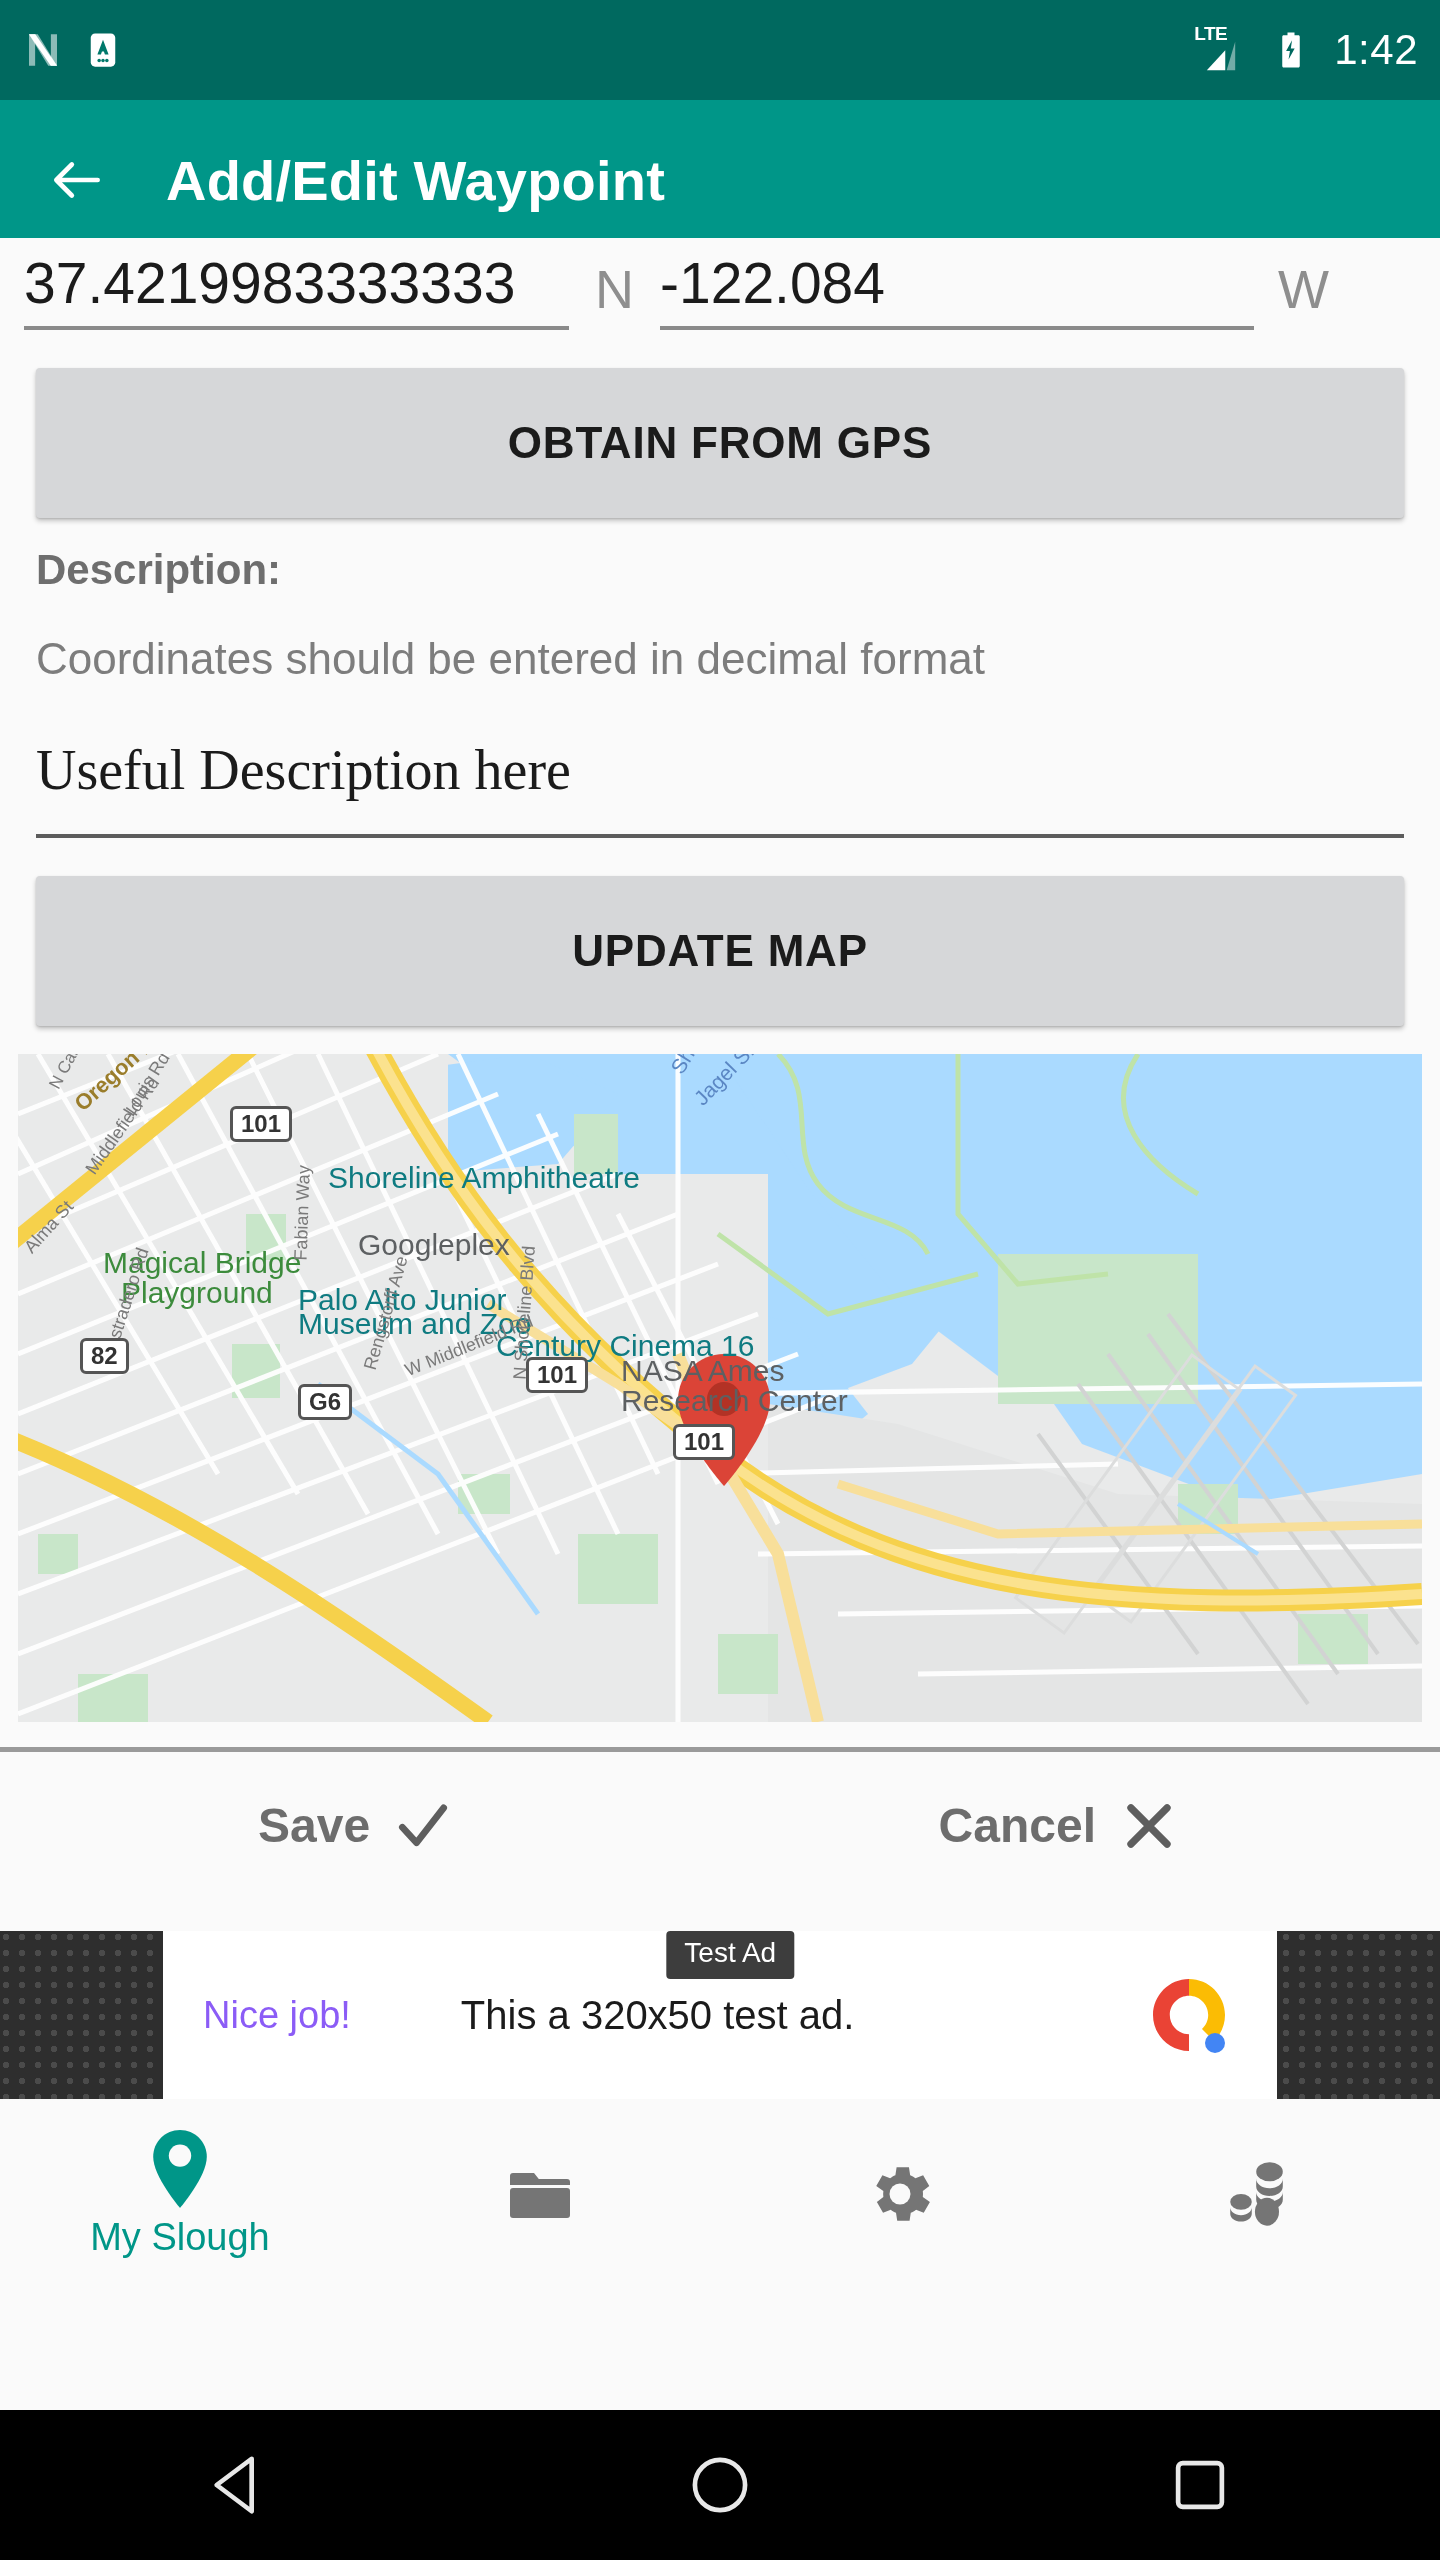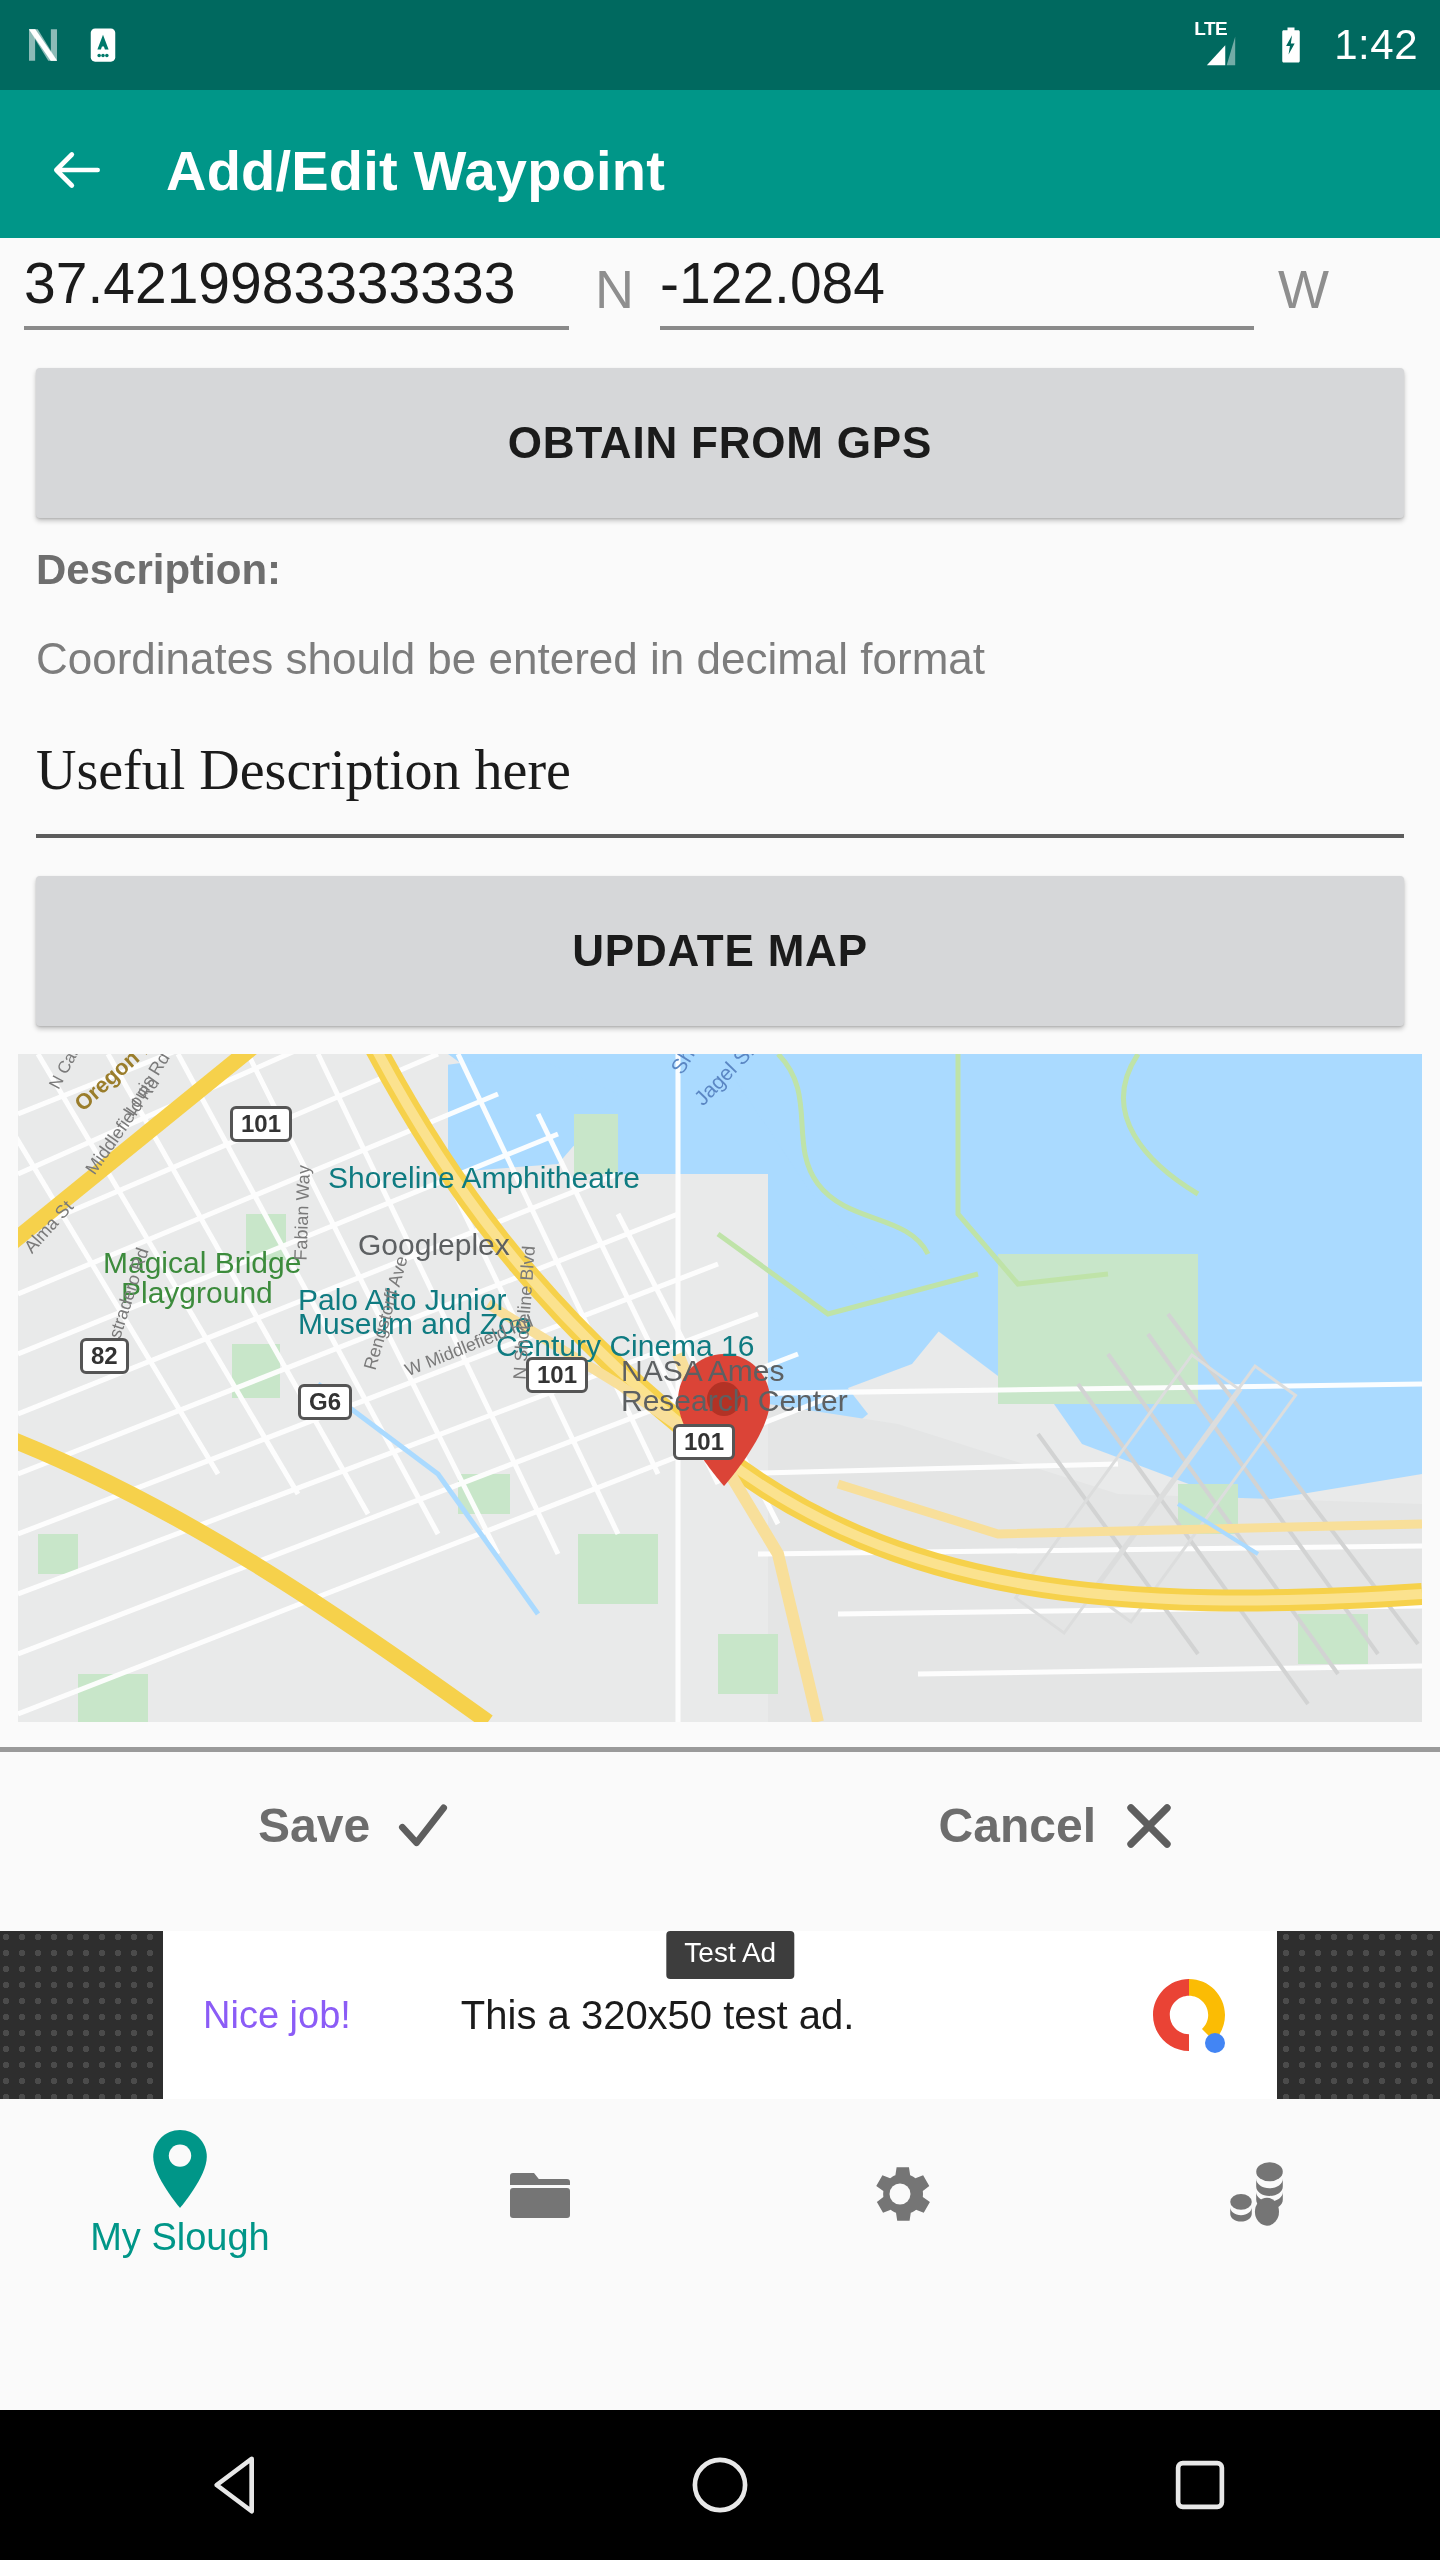--- a/index.html
+++ b/index.html
@@ -6,21 +6,21 @@
   html,body { width:1440px; height:2560px; }
   body {
     font-family:"Liberation Sans", sans-serif;
     background:#fafafa;
     overflow:hidden;
     position:relative;
   }
 
   
   #status-bar{
-    height:90px; background:#00695f; color:#fff;
+    height:100px; background:#00695f; color:#fff;
     display:flex; align-items:center; padding:0 22px;
     position:relative;
   }
   #status-left{ display:flex; align-items:center; gap:18px; }
   .sb-ico{ width:42px; height:42px; display:block; }
   #status-right{
     margin-left:auto; display:flex; align-items:center; gap:16px;
   }
   #clock{ font-size:42px; font-weight:400; letter-spacing:.5px; margin-left:6px;}
   .lte-wrap{ position:relative; width:60px; height:46px; }

